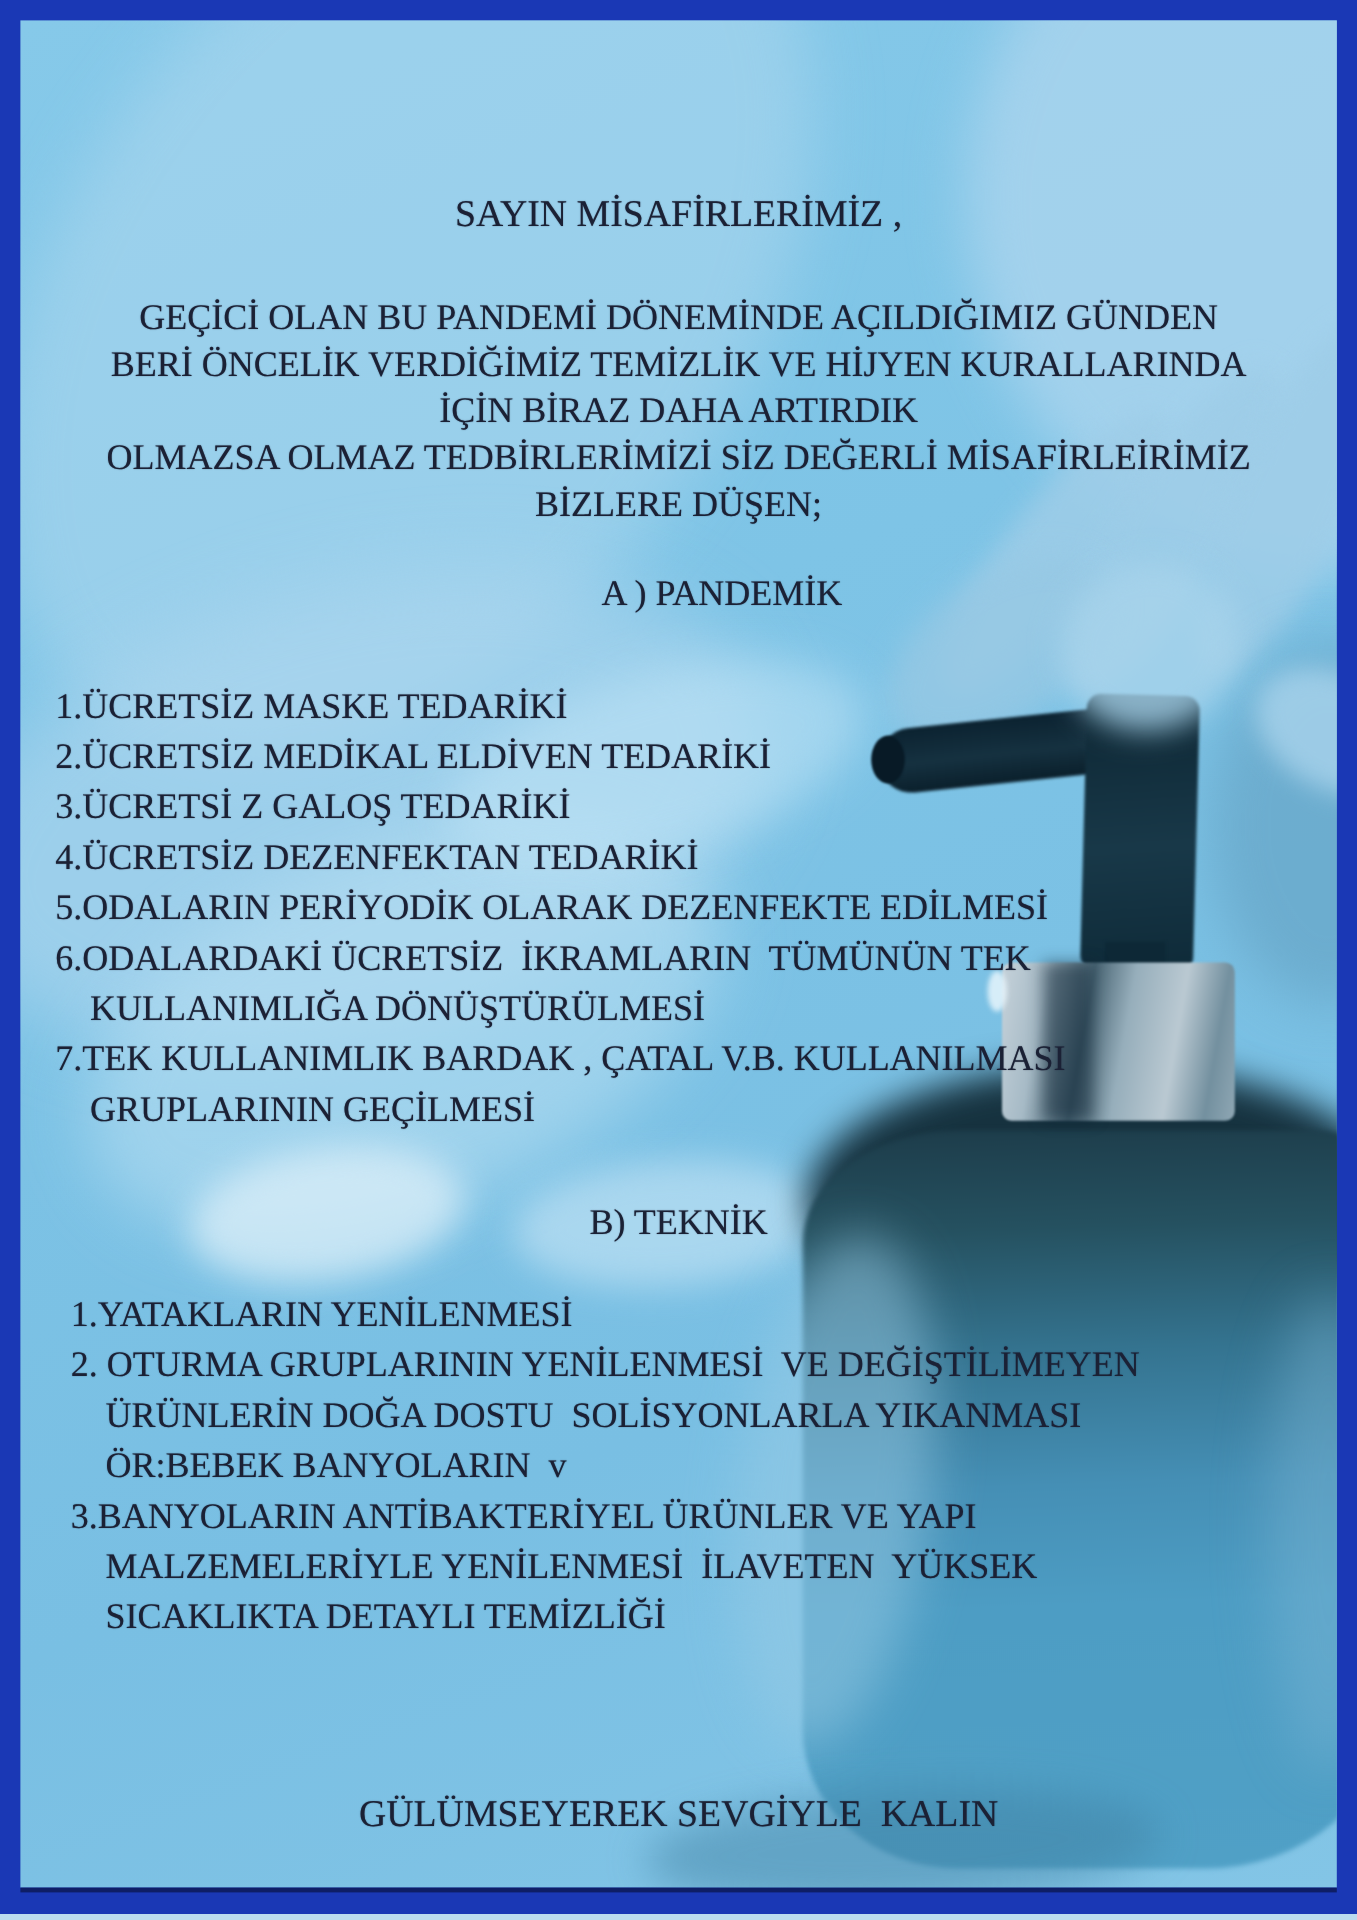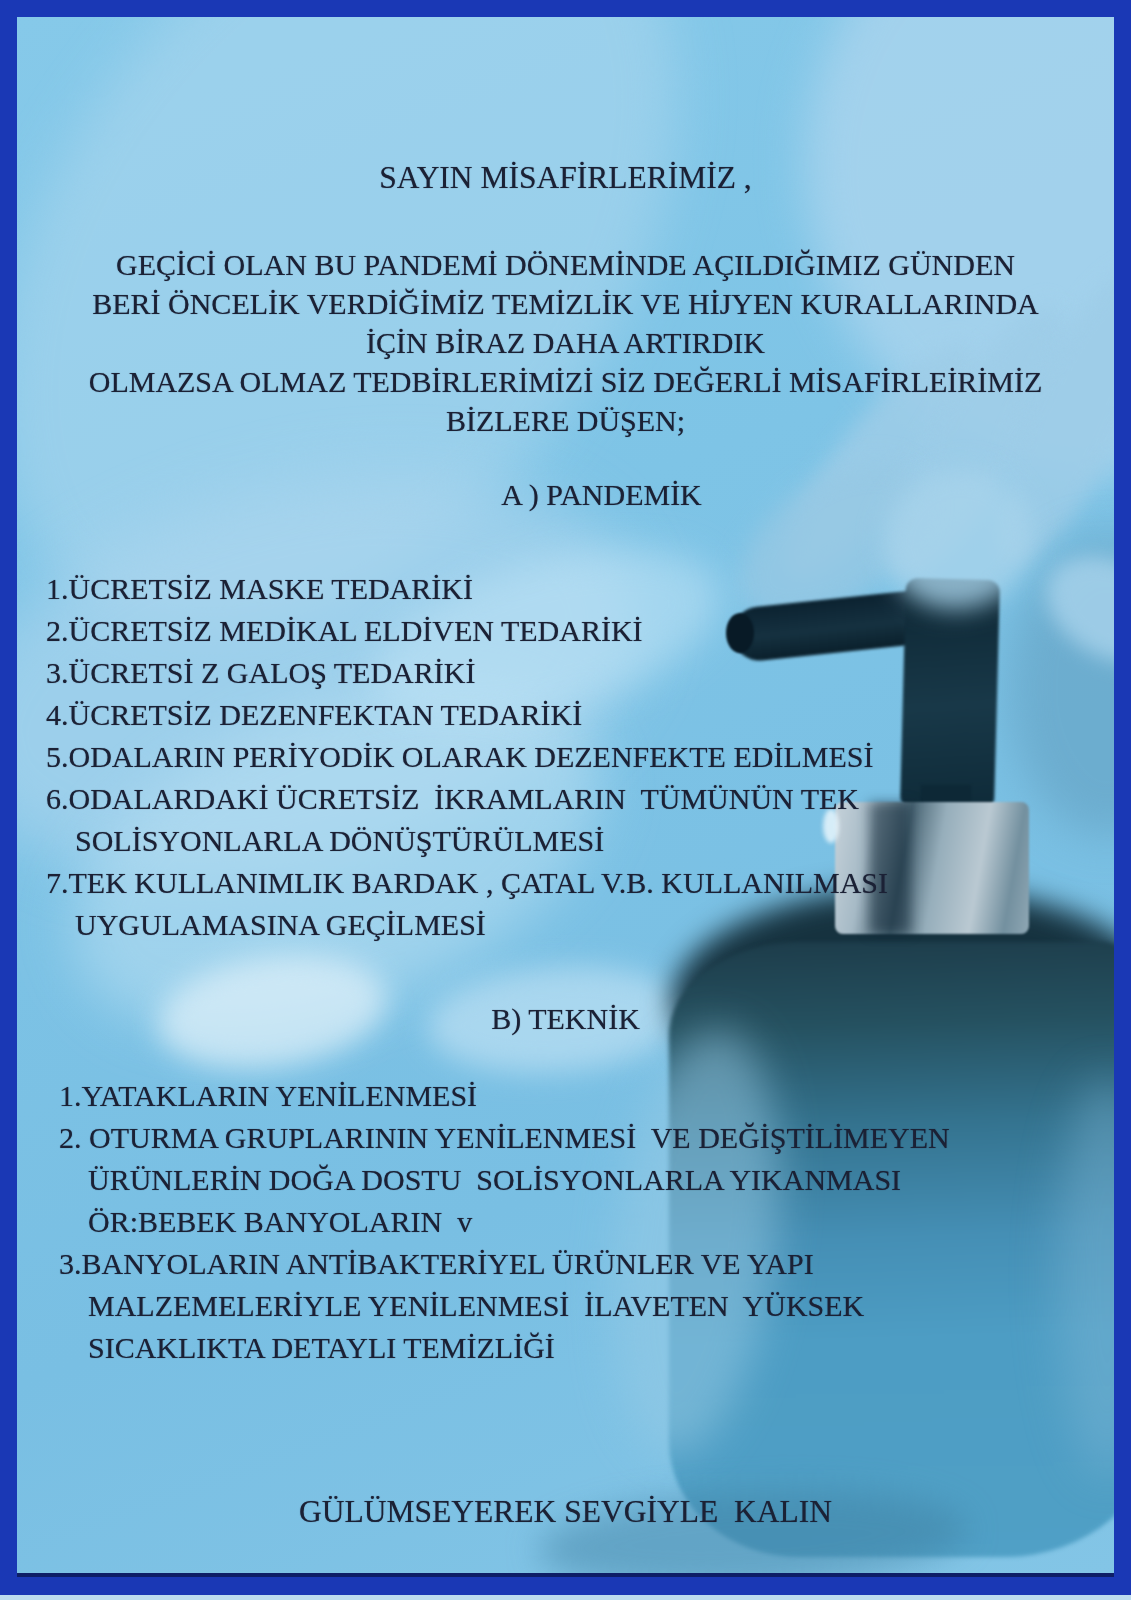--- a/index.html
+++ b/index.html
@@ -132,23 +132,23 @@
 
     <div class="line centered sec-a-title">A ) PANDEMİK</div>
 
     <div class="list list-a">
       <div class="line">1.ÜCRETSİZ MASKE TEDARİKİ</div>
       <div class="line">2.ÜCRETSİZ MEDİKAL ELDİVEN TEDARİKİ</div>
       <div class="line">3.ÜCRETSİ Z GALOŞ TEDARİKİ</div>
       <div class="line">4.ÜCRETSİZ DEZENFEKTAN TEDARİKİ</div>
       <div class="line">5.ODALARIN PERİYODİK OLARAK DEZENFEKTE EDİLMESİ</div>
       <div class="line">6.ODALARDAKİ ÜCRETSİZ  İKRAMLARIN  TÜMÜNÜN TEK</div>
-      <div class="line cont">SOLİSYONLARLA DÖNÜŞTÜRÜLMESİ</div>
+      <div class="line cont">KULLANIMLIĞA DÖNÜŞTÜRÜLMESİ</div>
       <div class="line">7.TEK KULLANIMLIK BARDAK , ÇATAL V.B. KULLANILMASI</div>
-      <div class="line cont">UYGULAMASINA GEÇİLMESİ</div>
+      <div class="line cont">GRUPLARININ GEÇİLMESİ</div>
     </div>
 
     <div class="line centered sec-b-title">B) TEKNİK</div>
 
     <div class="list list-b">
       <div class="line">1.YATAKLARIN YENİLENMESİ</div>
       <div class="line">2. OTURMA GRUPLARININ YENİLENMESİ  VE DEĞİŞTİLİMEYEN</div>
       <div class="line cont">ÜRÜNLERİN DOĞA DOSTU  SOLİSYONLARLA YIKANMASI</div>
       <div class="line cont">ÖR:BEBEK BANYOLARIN  v</div>
       <div class="line">3.BANYOLARIN ANTİBAKTERİYEL ÜRÜNLER VE YAPI</div>

